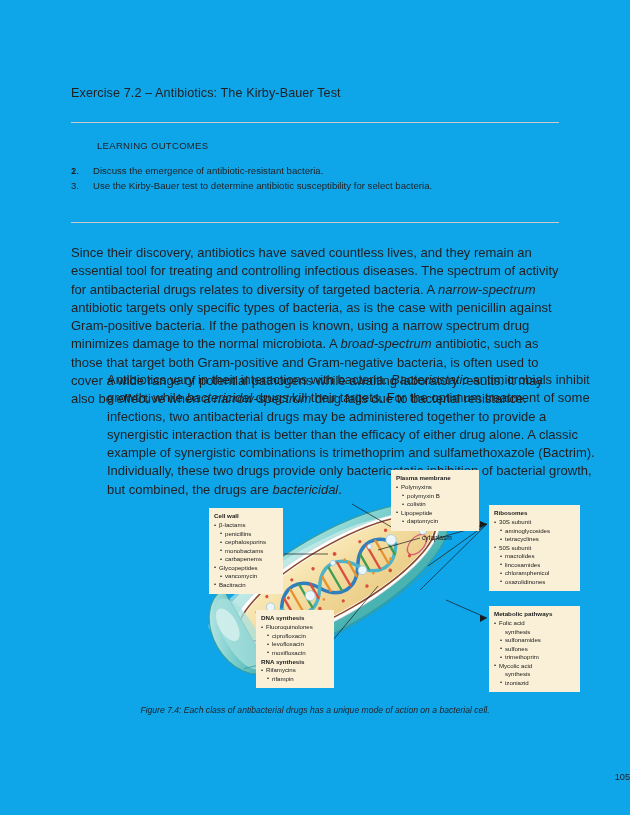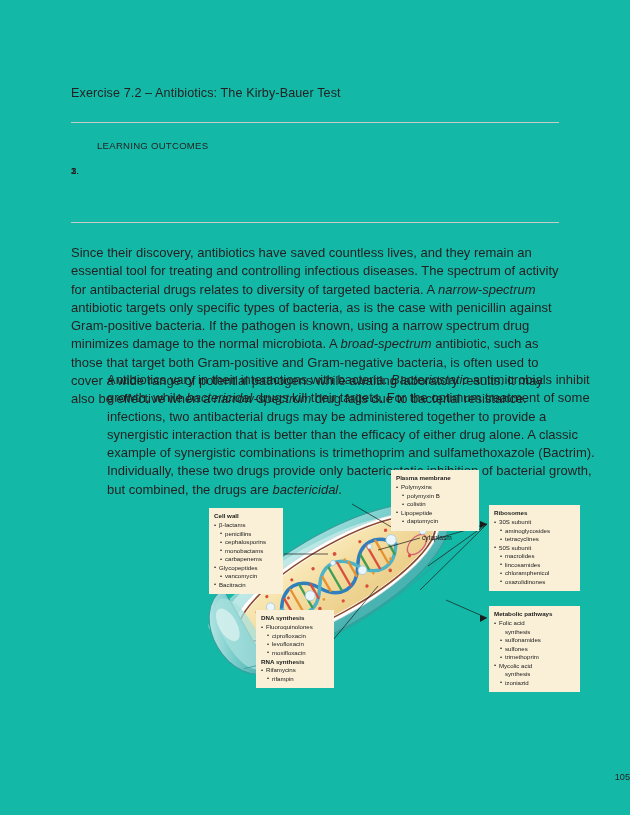--- a/index.html
+++ b/index.html
@@ -11,21 +11,21 @@
     height: 815px;
     background: #ffffff;
     font-family: "Liberation Sans", sans-serif;
     color: #231f20;
     overflow: hidden;
     position: relative;
   }
   .page {
     position: absolute;
     inset: 0;
-    background: #14b8a6;
+    background: #0ea5e9;
   }
   .content {
     position: absolute;
     left: 71px;
     top: 0;
     width: 488px;
   }
 
   
   .doc-title {
@@ -227,23 +227,25 @@
     <div class="rule rule-top"></div>
 
     <div class="lo-heading">LEARNING OUTCOMES</div>
 
     <ul class="lo-list">
       <li>
         <span class="lo-num">1.</span>
       </li>
       <li>
         <span class="lo-num">2.</span>
+        <span>Discuss the emergence of antibiotic-resistant bacteria.</span>
       </li>
       <li>
         <span class="lo-num">3.</span>
+        <span>Use the Kirby-Bauer test to determine antibiotic susceptibility for select bacteria.</span>
       </li>
     </ul>
 
     <div class="rule rule-bottom"></div>
 
     <div class="body-text p1">
       <p class="para">Since their discovery, antibiotics have saved countless lives, and they remain an essential tool for treating and controlling infectious diseases. The spectrum of activity for antibacterial drugs relates to diversity of targeted bacteria. A <em>narrow-spectrum</em> antibiotic targets only specific types of bacteria, as is the case with penicillin against Gram-positive bacteria. If the pathogen is known, using a narrow spectrum drug minimizes damage to the normal microbiota. A <em>broad-spectrum</em> antibiotic, such as those that target both Gram-positive and Gram-negative bacteria, is often used to cover a wide range of potential pathogens while awaiting laboratory results. It may also be effective when a <em>narrow-spectrum</em> drug fails due to bacterial resistance.</p>
     </div>
 
     <div class="body-text p2">
@@ -448,18 +450,19 @@
             <li class="lvl2">sulfones</li>
             <li class="lvl2">trimethoprim</li>
             <li>Mycolic acid</li>
             <li class="nobul">synthesis</li>
             <li class="lvl2">izoniazid</li>
           </ul>
         </div>
 
       </div>
 
+      <div class="fig-caption">Figure 7.4: Each class of antibacterial drugs has a unique mode of action on a bacterial cell.</div>
     </div>
 
   </div>
 
   <div class="page-number">105</div>
 </div>
 
 </body></html>

